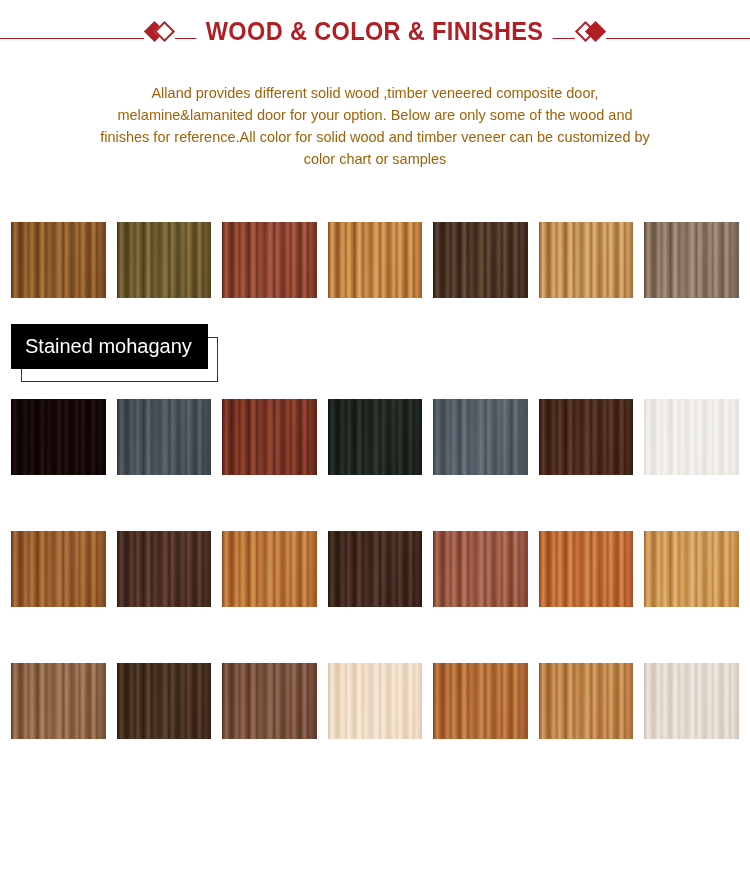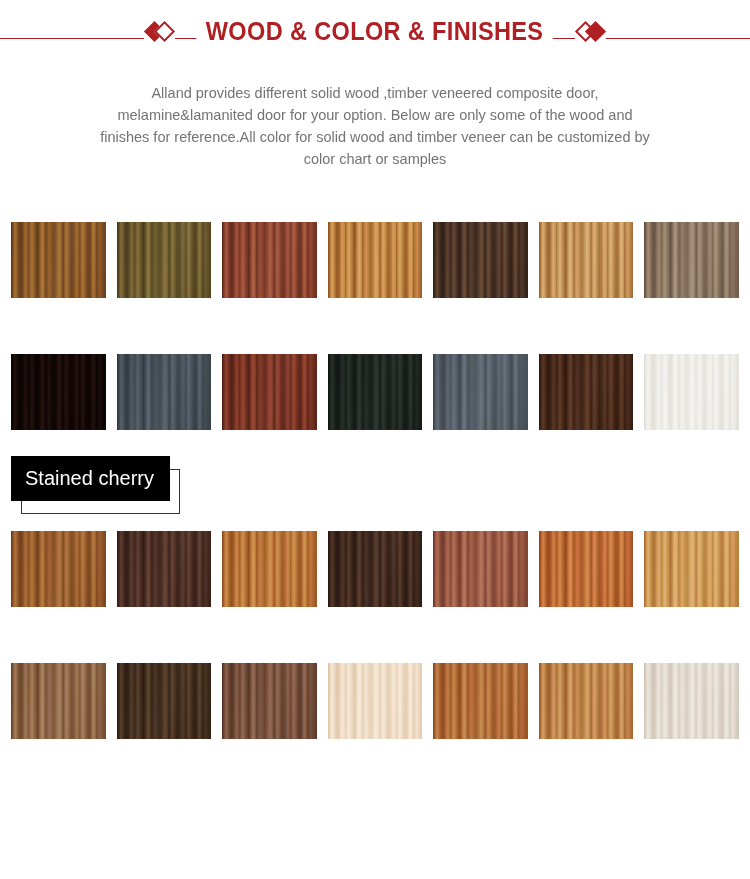--- a/index.html
+++ b/index.html
@@ -69,21 +69,21 @@
   .dia-overlap-left  { margin-left: -5px; }
   .dia-overlap-right { margin-left: -5px; }
 
   
   .intro {
     width: 560px;
     margin: 20px auto 0 auto;
     text-align: center;
     font-size: 14.5px;
     line-height: 1.52;
-    color: #737373;
+    color: #a16207;
   }
 
   
   .section {
     position: relative;
   }
   .label-wrap {
     position: relative;
     display: inline-block;
     margin-left: 11px;
@@ -166,21 +166,21 @@
         <div class="swatch" style="background-color: rgb(78, 53, 39);">
           <div class="grain" style="background-image: repeating-linear-gradient(90deg, rgba(0, 0, 0, 0.2) 0px, rgba(0, 0, 0, 0) 3px, rgba(255, 255, 255, 0.1) 5px, rgba(0, 0, 0, 0) 8px, rgba(0, 0, 0, 0.16) 11px, rgba(0, 0, 0, 0) 15px, rgba(255, 255, 255, 0.07) 19px, rgba(0, 0, 0, 0) 26px), linear-gradient(103deg, rgba(0, 0, 0, 0.16) 0%, rgba(0, 0, 0, 0) 34%, rgba(255, 255, 255, 0.08) 56%, rgba(0, 0, 0, 0.14) 100%), repeating-linear-gradient(90deg, rgb(54, 35, 26) 0px, rgb(78, 53, 39) 2px, rgb(102, 72, 52) 4px, rgb(78, 53, 39) 6px, rgb(54, 35, 26) 9px, rgb(78, 53, 39) 12px, rgb(102, 72, 52) 14px, rgb(78, 53, 39) 17px); background-blend-mode: overlay, soft-light, normal;"></div>
         </div>
         <div class="swatch" style="background-color: rgb(195, 146, 85);">
           <div class="grain" style="background-image: repeating-linear-gradient(90deg, rgba(0, 0, 0, 0.2) 0px, rgba(0, 0, 0, 0) 3px, rgba(255, 255, 255, 0.1) 5px, rgba(0, 0, 0, 0) 8px, rgba(0, 0, 0, 0.16) 11px, rgba(0, 0, 0, 0) 15px, rgba(255, 255, 255, 0.07) 19px, rgba(0, 0, 0, 0) 26px), linear-gradient(103deg, rgba(0, 0, 0, 0.16) 0%, rgba(0, 0, 0, 0) 34%, rgba(255, 255, 255, 0.08) 56%, rgba(0, 0, 0, 0.14) 100%), repeating-linear-gradient(90deg, rgb(162, 112, 58) 0px, rgb(195, 146, 85) 2px, rgb(220, 176, 121) 4px, rgb(195, 146, 85) 6px, rgb(162, 112, 58) 9px, rgb(195, 146, 85) 12px, rgb(220, 176, 121) 14px, rgb(195, 146, 85) 17px); background-blend-mode: overlay, soft-light, normal;"></div>
         </div>
         <div class="swatch" style="background-color: rgb(141, 119, 99);">
           <div class="grain" style="background-image: repeating-linear-gradient(90deg, rgba(0, 0, 0, 0.2) 0px, rgba(0, 0, 0, 0) 3px, rgba(255, 255, 255, 0.1) 5px, rgba(0, 0, 0, 0) 8px, rgba(0, 0, 0, 0.16) 11px, rgba(0, 0, 0, 0) 15px, rgba(255, 255, 255, 0.07) 19px, rgba(0, 0, 0, 0) 26px), linear-gradient(103deg, rgba(0, 0, 0, 0.16) 0%, rgba(0, 0, 0, 0) 34%, rgba(255, 255, 255, 0.08) 56%, rgba(0, 0, 0, 0.14) 100%), repeating-linear-gradient(90deg, rgb(116, 96, 78) 0px, rgb(141, 119, 99) 2px, rgb(164, 142, 120) 4px, rgb(141, 119, 99) 6px, rgb(116, 96, 78) 9px, rgb(141, 119, 99) 12px, rgb(164, 142, 120) 14px, rgb(141, 119, 99) 17px); background-blend-mode: overlay, soft-light, normal;"></div>
         </div>
       </div></div>
-    <div class="section" style="padding-top: 26px;"><div class="swatch-row" style="margin-top: 30px;">
+    <div class="section" style="padding-top: 26px;"><div class="label-wrap"><div class="label-ghost"></div><div class="label-box">Stained mohagany</div></div><div class="swatch-row" style="margin-top: 30px;">
         <div class="swatch" style="background-color: rgb(20, 8, 5);">
           <div class="grain" style="background-image: repeating-linear-gradient(90deg, rgba(0, 0, 0, 0.2) 0px, rgba(0, 0, 0, 0) 3px, rgba(255, 255, 255, 0.1) 5px, rgba(0, 0, 0, 0) 8px, rgba(0, 0, 0, 0.16) 11px, rgba(0, 0, 0, 0) 15px, rgba(255, 255, 255, 0.07) 19px, rgba(0, 0, 0, 0) 26px), linear-gradient(103deg, rgba(0, 0, 0, 0.16) 0%, rgba(0, 0, 0, 0) 34%, rgba(255, 255, 255, 0.08) 56%, rgba(0, 0, 0, 0.14) 100%), repeating-linear-gradient(90deg, rgb(10, 4, 3) 0px, rgb(20, 8, 5) 2px, rgb(36, 18, 16) 4px, rgb(20, 8, 5) 6px, rgb(10, 4, 3) 9px, rgb(20, 8, 5) 12px, rgb(36, 18, 16) 14px, rgb(20, 8, 5) 17px); background-blend-mode: overlay, soft-light, normal;"></div>
         </div>
         <div class="swatch" style="background-color: rgb(73, 82, 90);">
           <div class="grain" style="background-image: repeating-linear-gradient(90deg, rgba(0, 0, 0, 0.2) 0px, rgba(0, 0, 0, 0) 3px, rgba(255, 255, 255, 0.1) 5px, rgba(0, 0, 0, 0) 8px, rgba(0, 0, 0, 0.16) 11px, rgba(0, 0, 0, 0) 15px, rgba(255, 255, 255, 0.07) 19px, rgba(0, 0, 0, 0) 26px), linear-gradient(103deg, rgba(0, 0, 0, 0.16) 0%, rgba(0, 0, 0, 0) 34%, rgba(255, 255, 255, 0.08) 56%, rgba(0, 0, 0, 0.14) 100%), repeating-linear-gradient(90deg, rgb(60, 68, 75) 0px, rgb(73, 82, 90) 2px, rgb(86, 95, 104) 4px, rgb(73, 82, 90) 6px, rgb(60, 68, 75) 9px, rgb(73, 82, 90) 12px, rgb(86, 95, 104) 14px, rgb(73, 82, 90) 17px); background-blend-mode: overlay, soft-light, normal;"></div>
         </div>
         <div class="swatch" style="background-color: rgb(123, 53, 38);">
           <div class="grain" style="background-image: repeating-linear-gradient(90deg, rgba(0, 0, 0, 0.2) 0px, rgba(0, 0, 0, 0) 3px, rgba(255, 255, 255, 0.1) 5px, rgba(0, 0, 0, 0) 8px, rgba(0, 0, 0, 0.16) 11px, rgba(0, 0, 0, 0) 15px, rgba(255, 255, 255, 0.07) 19px, rgba(0, 0, 0, 0) 26px), linear-gradient(103deg, rgba(0, 0, 0, 0.16) 0%, rgba(0, 0, 0, 0) 34%, rgba(255, 255, 255, 0.08) 56%, rgba(0, 0, 0, 0.14) 100%), repeating-linear-gradient(90deg, rgb(95, 38, 26) 0px, rgb(123, 53, 38) 2px, rgb(147, 69, 47) 4px, rgb(123, 53, 38) 6px, rgb(95, 38, 26) 9px, rgb(123, 53, 38) 12px, rgb(147, 69, 47) 14px, rgb(123, 53, 38) 17px); background-blend-mode: overlay, soft-light, normal;"></div>
         </div>
         <div class="swatch" style="background-color: rgb(30, 38, 32);">
@@ -189,21 +189,21 @@
         <div class="swatch" style="background-color: rgb(86, 95, 104);">
           <div class="grain" style="background-image: repeating-linear-gradient(90deg, rgba(0, 0, 0, 0.2) 0px, rgba(0, 0, 0, 0) 3px, rgba(255, 255, 255, 0.1) 5px, rgba(0, 0, 0, 0) 8px, rgba(0, 0, 0, 0.16) 11px, rgba(0, 0, 0, 0) 15px, rgba(255, 255, 255, 0.07) 19px, rgba(0, 0, 0, 0) 26px), linear-gradient(103deg, rgba(0, 0, 0, 0.16) 0%, rgba(0, 0, 0, 0) 34%, rgba(255, 255, 255, 0.08) 56%, rgba(0, 0, 0, 0.14) 100%), repeating-linear-gradient(90deg, rgb(74, 83, 91) 0px, rgb(86, 95, 104) 2px, rgb(98, 108, 117) 4px, rgb(86, 95, 104) 6px, rgb(74, 83, 91) 9px, rgb(86, 95, 104) 12px, rgb(98, 108, 117) 14px, rgb(86, 95, 104) 17px); background-blend-mode: overlay, soft-light, normal;"></div>
         </div>
         <div class="swatch" style="background-color: rgb(75, 44, 28);">
           <div class="grain" style="background-image: repeating-linear-gradient(90deg, rgba(0, 0, 0, 0.2) 0px, rgba(0, 0, 0, 0) 3px, rgba(255, 255, 255, 0.1) 5px, rgba(0, 0, 0, 0) 8px, rgba(0, 0, 0, 0.16) 11px, rgba(0, 0, 0, 0) 15px, rgba(255, 255, 255, 0.07) 19px, rgba(0, 0, 0, 0) 26px), linear-gradient(103deg, rgba(0, 0, 0, 0.16) 0%, rgba(0, 0, 0, 0) 34%, rgba(255, 255, 255, 0.08) 56%, rgba(0, 0, 0, 0.14) 100%), repeating-linear-gradient(90deg, rgb(54, 29, 17) 0px, rgb(75, 44, 28) 2px, rgb(95, 58, 38) 4px, rgb(75, 44, 28) 6px, rgb(54, 29, 17) 9px, rgb(75, 44, 28) 12px, rgb(95, 58, 38) 14px, rgb(75, 44, 28) 17px); background-blend-mode: overlay, soft-light, normal;"></div>
         </div>
         <div class="swatch" style="background-color: rgb(238, 236, 231);">
           <div class="grain" style="background-image: repeating-linear-gradient(90deg, rgba(0, 0, 0, 0.2) 0px, rgba(0, 0, 0, 0) 3px, rgba(255, 255, 255, 0.1) 5px, rgba(0, 0, 0, 0) 8px, rgba(0, 0, 0, 0.16) 11px, rgba(0, 0, 0, 0) 15px, rgba(255, 255, 255, 0.07) 19px, rgba(0, 0, 0, 0) 26px), linear-gradient(103deg, rgba(0, 0, 0, 0.16) 0%, rgba(0, 0, 0, 0) 34%, rgba(255, 255, 255, 0.08) 56%, rgba(0, 0, 0, 0.14) 100%), repeating-linear-gradient(90deg, rgb(229, 226, 220) 0px, rgb(238, 236, 231) 2px, rgb(245, 243, 239) 4px, rgb(238, 236, 231) 6px, rgb(229, 226, 220) 9px, rgb(238, 236, 231) 12px, rgb(245, 243, 239) 14px, rgb(238, 236, 231) 17px); background-blend-mode: overlay, soft-light, normal;"></div>
         </div>
       </div></div>
-    <div class="section" style="padding-top: 26px;"><div class="label-wrap"><div class="label-ghost"></div><div class="label-box">Stained cherry</div></div><div class="swatch-row" style="margin-top: 30px;">
+    <div class="section" style="padding-top: 26px;"><div class="swatch-row" style="margin-top: 30px;">
         <div class="swatch" style="background-color: rgb(155, 95, 46);">
           <div class="grain" style="background-image: repeating-linear-gradient(90deg, rgba(0, 0, 0, 0.2) 0px, rgba(0, 0, 0, 0) 3px, rgba(255, 255, 255, 0.1) 5px, rgba(0, 0, 0, 0) 8px, rgba(0, 0, 0, 0.16) 11px, rgba(0, 0, 0, 0) 15px, rgba(255, 255, 255, 0.07) 19px, rgba(0, 0, 0, 0) 26px), linear-gradient(103deg, rgba(0, 0, 0, 0.16) 0%, rgba(0, 0, 0, 0) 34%, rgba(255, 255, 255, 0.08) 56%, rgba(0, 0, 0, 0.14) 100%), repeating-linear-gradient(90deg, rgb(125, 74, 33) 0px, rgb(155, 95, 46) 2px, rgb(177, 115, 60) 4px, rgb(155, 95, 46) 6px, rgb(125, 74, 33) 9px, rgb(155, 95, 46) 12px, rgb(177, 115, 60) 14px, rgb(155, 95, 46) 17px); background-blend-mode: overlay, soft-light, normal;"></div>
         </div>
         <div class="swatch" style="background-color: rgb(77, 47, 37);">
           <div class="grain" style="background-image: repeating-linear-gradient(90deg, rgba(0, 0, 0, 0.2) 0px, rgba(0, 0, 0, 0) 3px, rgba(255, 255, 255, 0.1) 5px, rgba(0, 0, 0, 0) 8px, rgba(0, 0, 0, 0.16) 11px, rgba(0, 0, 0, 0) 15px, rgba(255, 255, 255, 0.07) 19px, rgba(0, 0, 0, 0) 26px), linear-gradient(103deg, rgba(0, 0, 0, 0.16) 0%, rgba(0, 0, 0, 0) 34%, rgba(255, 255, 255, 0.08) 56%, rgba(0, 0, 0, 0.14) 100%), repeating-linear-gradient(90deg, rgb(58, 33, 25) 0px, rgb(77, 47, 37) 2px, rgb(99, 64, 51) 4px, rgb(77, 47, 37) 6px, rgb(58, 33, 25) 9px, rgb(77, 47, 37) 12px, rgb(99, 64, 51) 14px, rgb(77, 47, 37) 17px); background-blend-mode: overlay, soft-light, normal;"></div>
         </div>
         <div class="swatch" style="background-color: rgb(187, 117, 54);">
           <div class="grain" style="background-image: repeating-linear-gradient(90deg, rgba(0, 0, 0, 0.2) 0px, rgba(0, 0, 0, 0) 3px, rgba(255, 255, 255, 0.1) 5px, rgba(0, 0, 0, 0) 8px, rgba(0, 0, 0, 0.16) 11px, rgba(0, 0, 0, 0) 15px, rgba(255, 255, 255, 0.07) 19px, rgba(0, 0, 0, 0) 26px), linear-gradient(103deg, rgba(0, 0, 0, 0.16) 0%, rgba(0, 0, 0, 0) 34%, rgba(255, 255, 255, 0.08) 56%, rgba(0, 0, 0, 0.14) 100%), repeating-linear-gradient(90deg, rgb(154, 91, 37) 0px, rgb(187, 117, 54) 2px, rgb(207, 142, 80) 4px, rgb(187, 117, 54) 6px, rgb(154, 91, 37) 9px, rgb(187, 117, 54) 12px, rgb(207, 142, 80) 14px, rgb(187, 117, 54) 17px); background-blend-mode: overlay, soft-light, normal;"></div>
         </div>
         <div class="swatch" style="background-color: rgb(66, 42, 32);">

